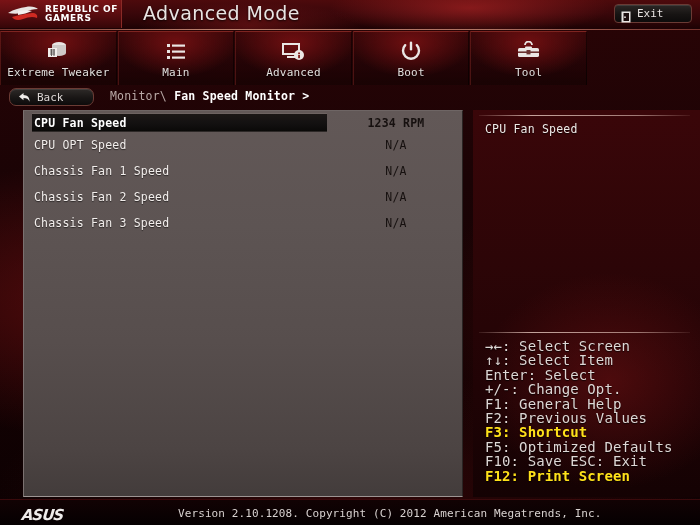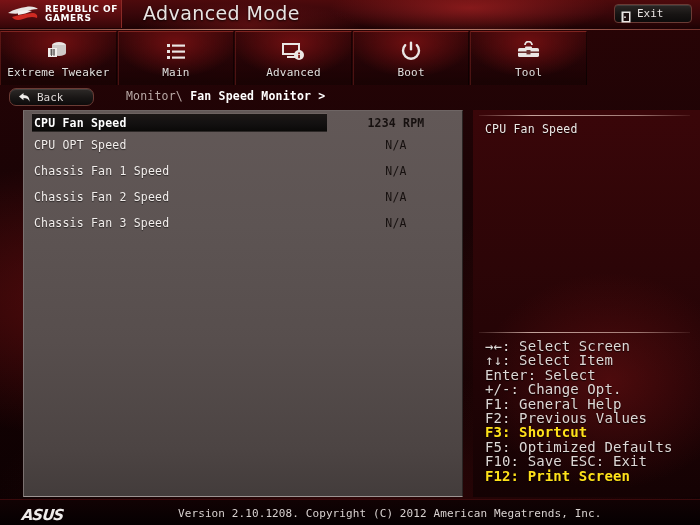--- a/index.html
+++ b/index.html
@@ -96,21 +96,21 @@
     background:linear-gradient(180deg,#2e2a28 0%, #191615 55%, #0d0b0b 100%);
     border:1px solid #6b3b34; border-radius:7px;
     display:flex; align-items:center; gap:6px; padding-left:8px;
     box-shadow:inset 0 1px 0 rgba(255,255,255,.10);
   }
   #back-btn .lbl{ font-size:11px; color:#ddd8d6; }
   #crumb{
     position:absolute; left:110px; top:3px;
     font-size:11.5px; letter-spacing:.2px; white-space:nowrap;
   }
-  #crumb .dim{ color:#b9a9a6;margin-left:16px; }
+  #crumb .dim{ color:#b9a9a6; }
   #crumb .cur{ color:#fff; font-weight:bold; }
 
   
   #panel{
     position:absolute; left:23px; top:110px; width:440px; height:387px;
     background:linear-gradient(180deg,#625857 0%, #5d5453 30%, #574e4d 60%, #4c4443 88%, #433c3b 100%);
     border-left:1px solid #7b7170; border-top:1px solid #6e6564;
     border-right:1px solid #2a2423; border-bottom:1px solid #9d9593;
     overflow:hidden;
   }

